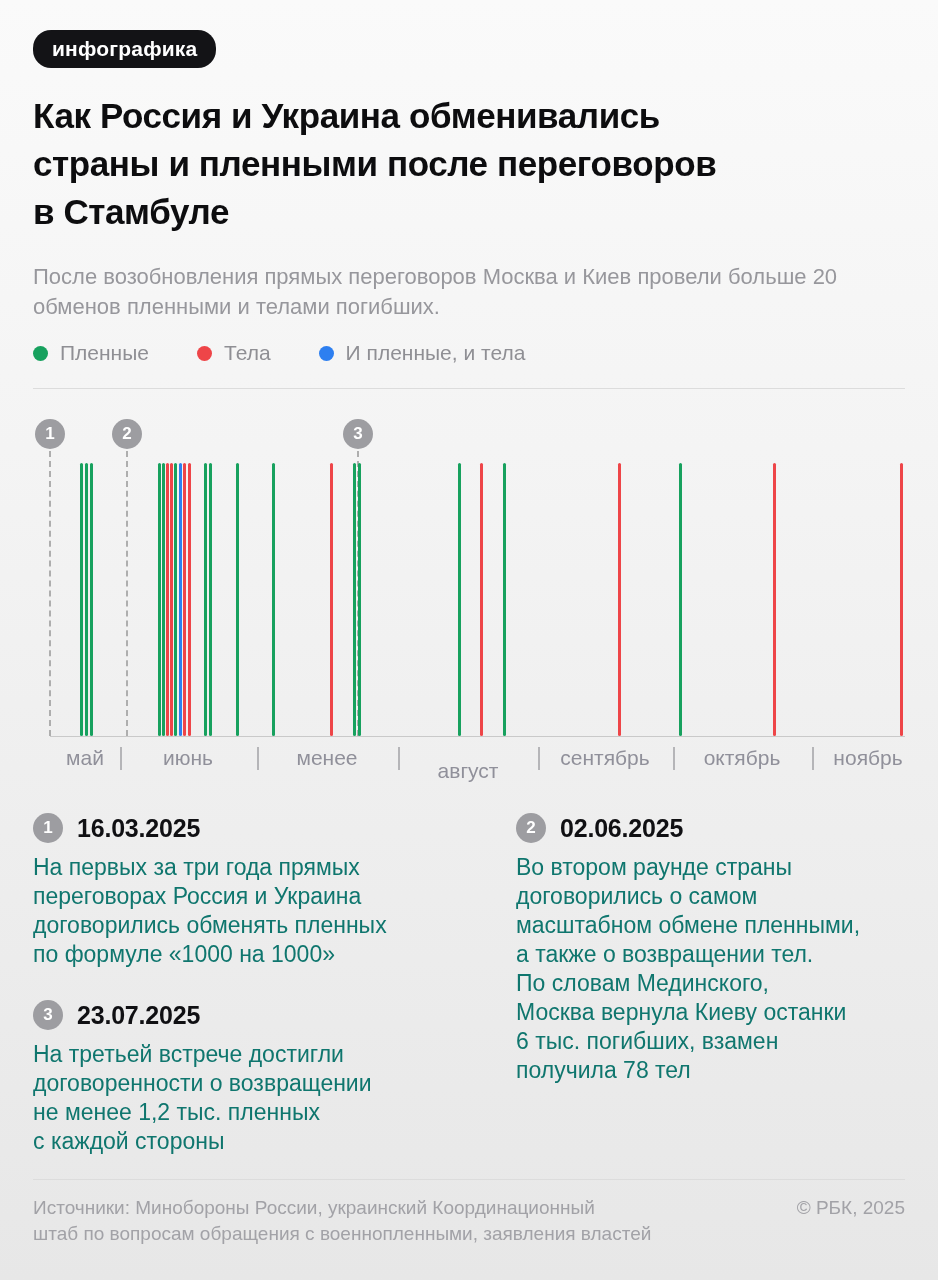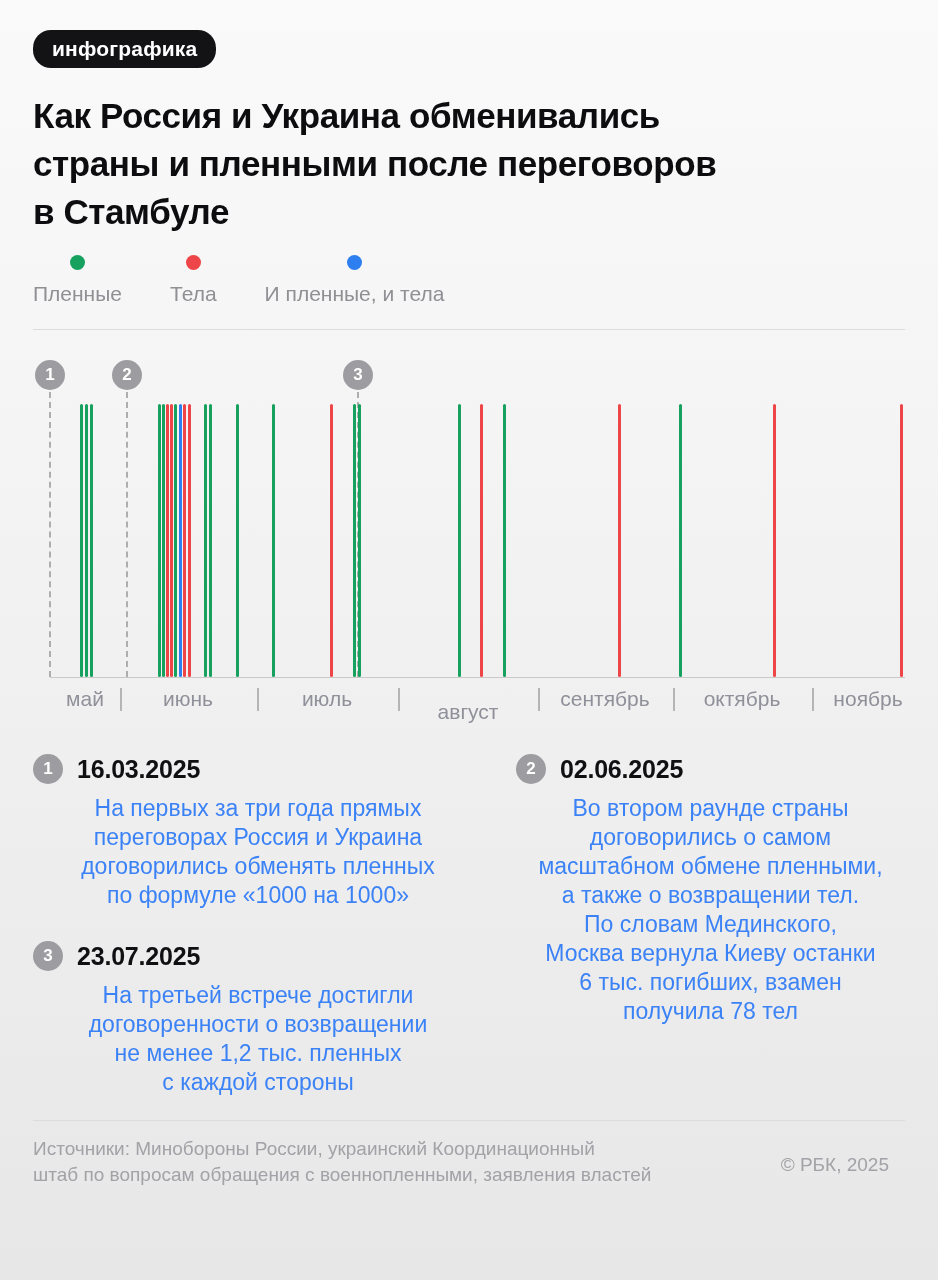--- a/index.html
+++ b/index.html
@@ -18,21 +18,21 @@
   .title{
     margin:24px 0 0 0;font-size:35px;line-height:48px;font-weight:bold;
     letter-spacing:-.4px;color:#0d0d0f;white-space:pre-line;max-width:800px;
   }
   .subtitle{
     margin:26px 0 0 0;font-size:22px;line-height:30px;color:#97979c;
     white-space:pre-line;max-width:850px;
   }
   .period{margin:13px 0 0 0;font-size:22px;line-height:30px;color:#97979c;}
   .legend{display:flex;align-items:center;gap:48px;margin-top:19px;}
-  .legend-item{display:flex;align-items:center;gap:12px;font-size:21px;color:#8f8f94;flex-direction:column;}
+  .legend-item{display:flex;align-items:center;gap:12px;font-size:21px;color:#8f8f94;}
   .dot{width:15px;height:15px;border-radius:50%;display:inline-block;}
   .dot.prisoners{background:var(--green);}
   .dot.bodies{background:var(--red);}
   .dot.both{background:var(--blue);}
   .divider{height:1px;background:#dcdcdc;margin-top:23px;}
   
   .chart{position:relative;height:388px;}
   .chart-inner{position:absolute;left:17px;top:0;width:855px;height:388px;}
   .dash{position:absolute;top:62px;height:285px;width:0;border-left:2px dashed #aeaeae;}
   .mcircle{
@@ -48,38 +48,40 @@
   .msep{position:absolute;top:358px;width:2px;height:23px;background:#b5b5b8;}
   .mlabel{position:absolute;top:357px;transform:translateX(-50%);font-size:21px;color:#90909a;white-space:nowrap;}
   
   .notes{display:grid;grid-template-columns:450px 1fr;column-gap:33px;margin-top:36px;}
   .note-head{display:flex;align-items:center;gap:14px;}
   .num-circle{
     width:30px;height:30px;border-radius:50%;background:#9d9da1;color:#fff;
     font-size:17px;font-weight:bold;display:flex;align-items:center;justify-content:center;flex:0 0 30px;
   }
   .note-date{font-size:25px;font-weight:bold;color:#101013;letter-spacing:-.2px;}
-  .note-text{margin:10px 0 0 0;font-size:23px;line-height:29px;color:#3b82f6;white-space:pre-line;text-align:center;}
+  .note-text{margin:10px 0 0 0;font-size:23px;line-height:29px;color:#0f766e;white-space:pre-line;}
   .note + .note{margin-top:31px;}
   
   .footer{display:flex;justify-content:space-between;align-items:flex-start;margin-top:15px;}
   .sources{margin:0;font-size:19px;line-height:26px;color:#a2a2a7;white-space:pre-line;}
-  .copyright{margin:16px;font-size:19px;line-height:26px;color:#a2a2a7;text-align:center;}
+  .copyright{margin:0;font-size:19px;line-height:26px;color:#a2a2a7;text-align:center;}
 </style>
 </head>
 <body>
 
 <div class="page">
 
   <div class="badge">инфографика</div>
 
   <h1 class="title">Как Россия и Украина обменивались
 страны и пленными после переговоров
 в Стамбуле</h1>
 
+  <p class="subtitle">После возобновления прямых переговоров Москва и Киев провели больше 20
+обменов пленными и телами погибших.</p>
 
 
   <div class="legend">
     <div class="legend-item">
       <span class="dot prisoners"></span>
       <span>Пленные</span>
     </div>
     <div class="legend-item">
       <span class="dot bodies"></span>
       <span>Тела</span>
@@ -127,21 +129,21 @@
         <div class="vline bodies" style="left: 850px;"></div>
         <div class="baseline"></div>
         <div class="msep" style="left: 70px;"></div>
         <div class="msep" style="left: 207px;"></div>
         <div class="msep" style="left: 348px;"></div>
         <div class="msep" style="left: 488px;"></div>
         <div class="msep" style="left: 623px;"></div>
         <div class="msep" style="left: 762px;"></div>
         <div class="mlabel" style="left: 35px; text-align: center;">май</div>
         <div class="mlabel" style="left: 138px;">июнь</div>
-        <div class="mlabel" style="left: 277px;">июль</div>
+        <div class="mlabel" style="left: 277px;">менее</div>
         <div class="mlabel" style="left: 418px; margin-top: 13px;">август</div>
         <div class="mlabel" style="left: 555px;">сентябрь</div>
         <div class="mlabel" style="left: 692px;">октябрь</div>
         <div class="mlabel" style="left: 818px;">ноябрь</div>
       </div>
   </div>
 
   <div class="notes">
     <div class="notes-col">
       <div class="note">

